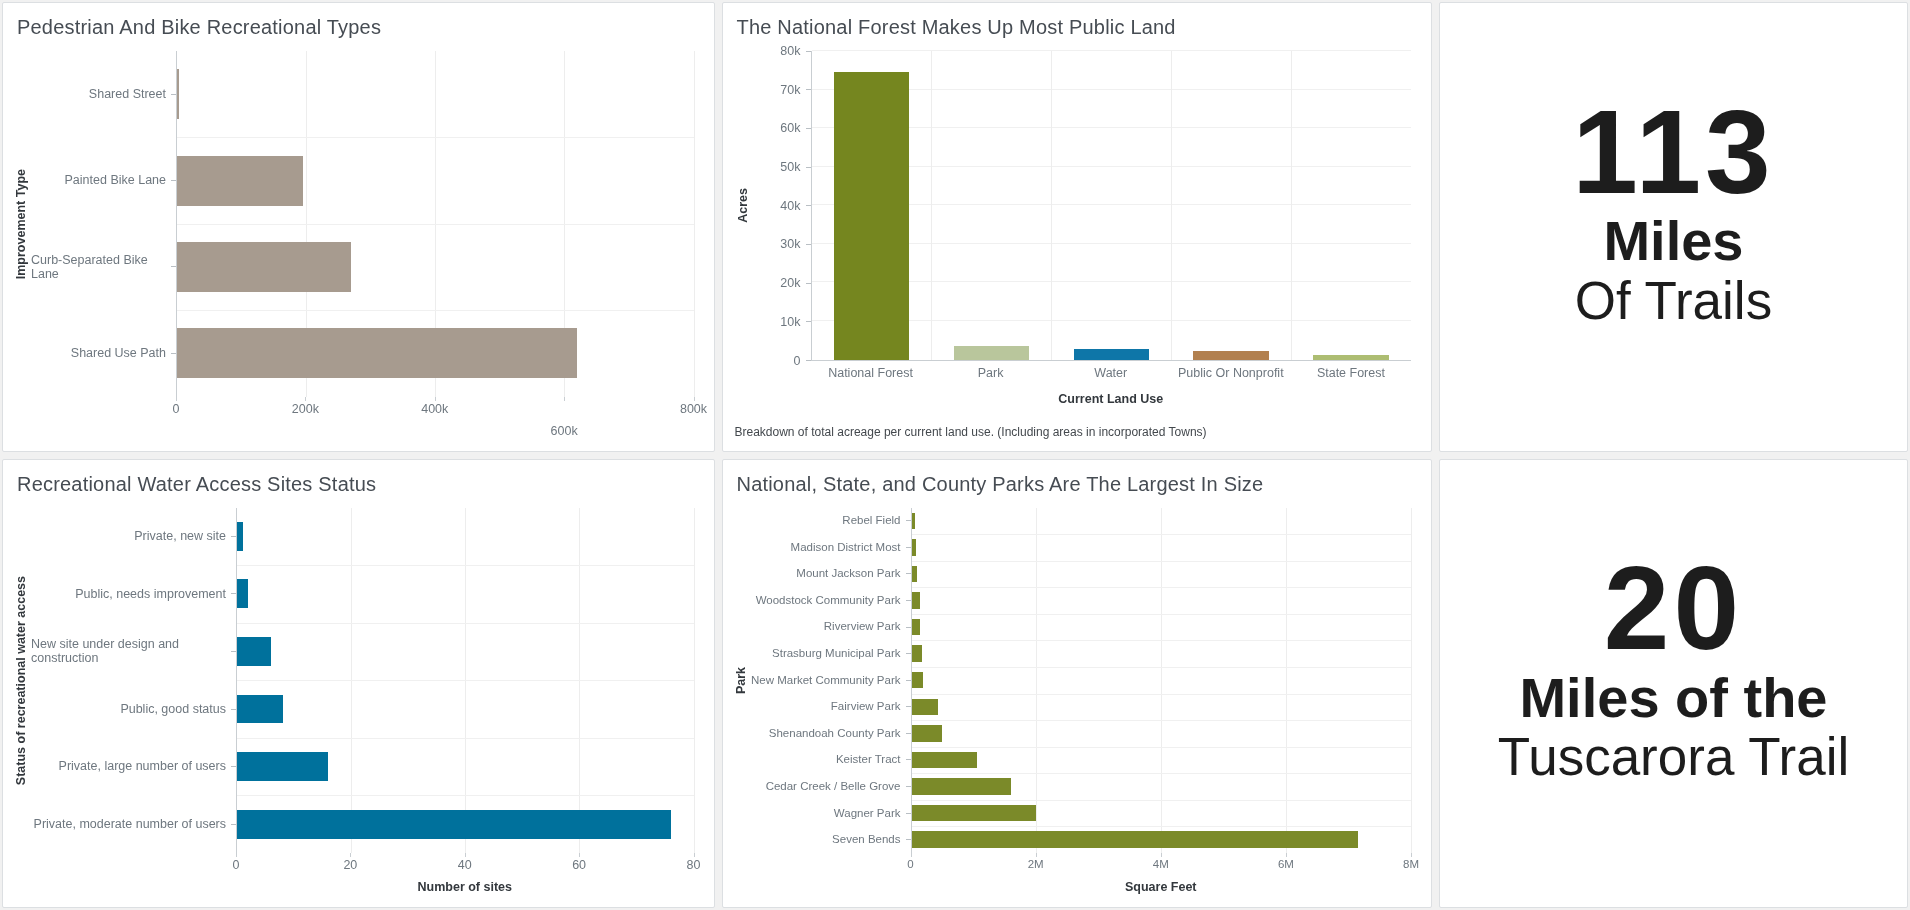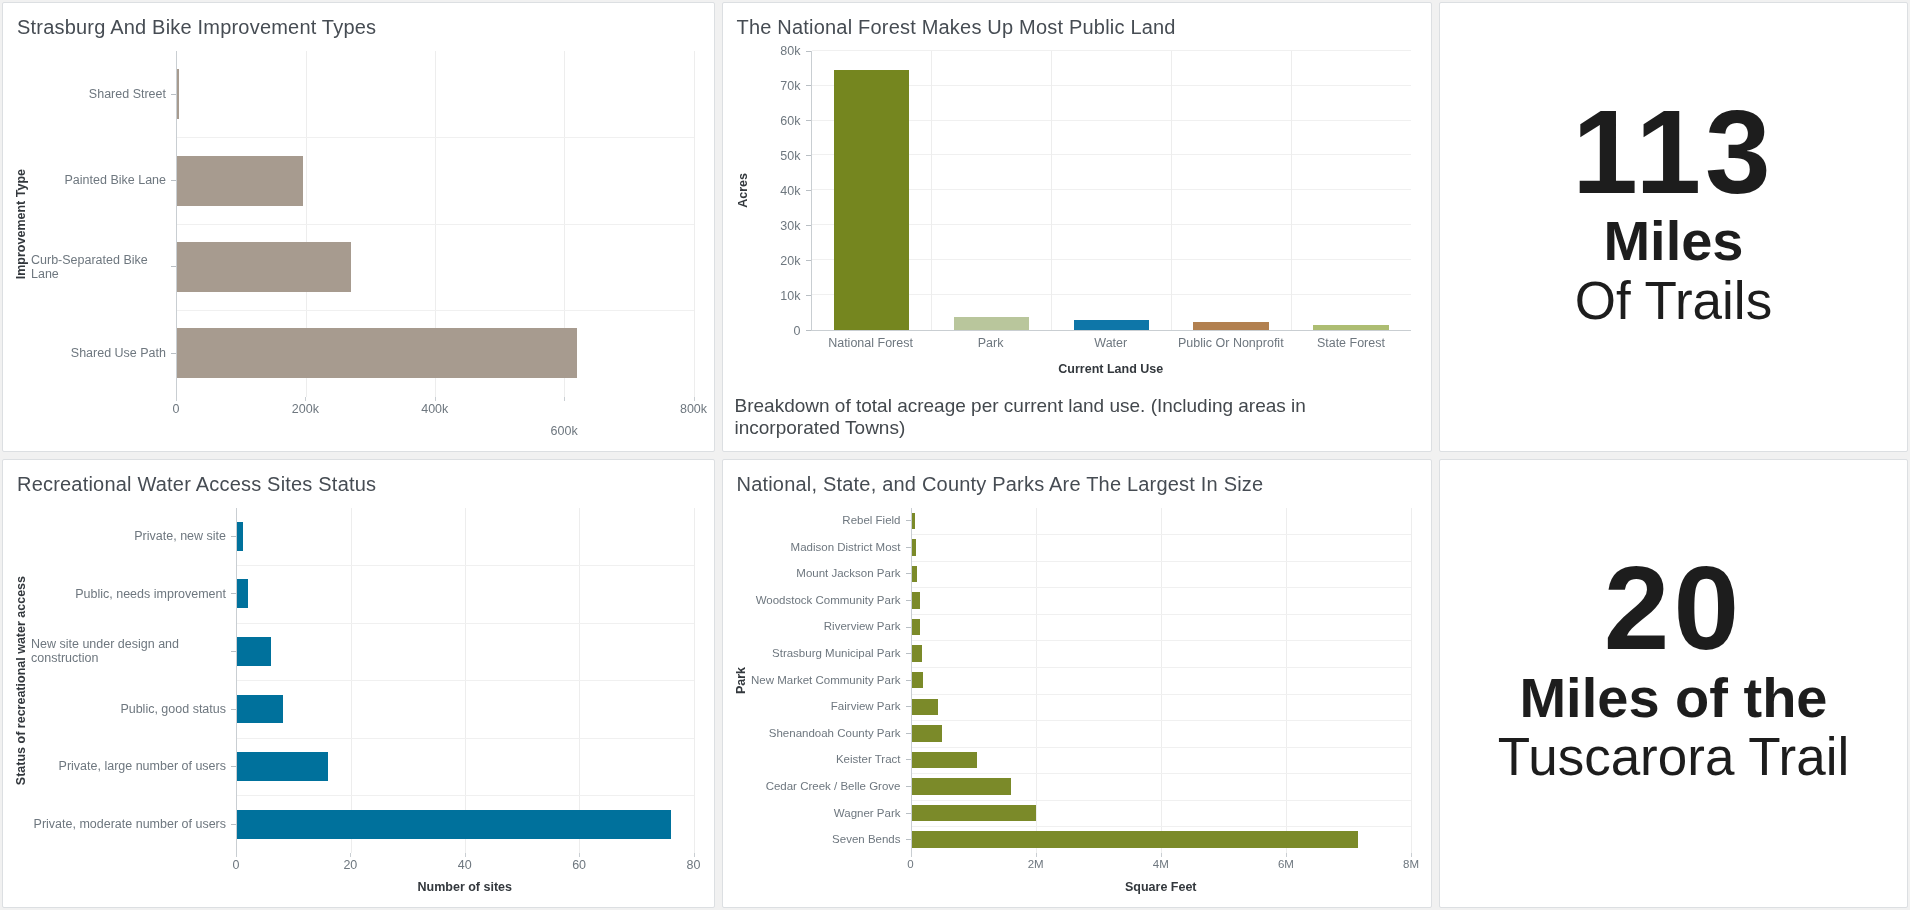--- a/index.html
+++ b/index.html
@@ -75,39 +75,39 @@
     grid-column:3; grid-row:1; position:relative;
     border-left:1px solid #c9ced2; border-bottom:1px solid #c9ced2;
     display:flex; align-items:stretch;
   }
   .vcol { flex:1; display:flex; align-items:flex-end; justify-content:center; position:relative; }
   .vbar { width:63%; z-index:2; }
   .vxcats { grid-column:3; grid-row:2; display:flex; padding-top:5px; }
   .vxcat { flex:1; text-align:center; color:#6e777f; }
   .vxtitle { grid-column:3; grid-row:3; text-align:center; padding-top:4px; }
   .vcaption-row { grid-column:1 / span 3; grid-row:4; padding:16px 0 2px 4px; }
-  .caption { font-size:19px; color:#43484d; }
+  .caption { font-size:12px; color:#43484d; }
 
   
   .kpi {
     flex:1; display:flex; flex-direction:column;
     align-items:center; justify-content:center; text-align:center;
     color:#1d1d1d; padding-bottom:30px;
   }
   .kpi-number { font-size:118px; font-weight:bold; line-height:1.02; letter-spacing:4px; }
   .kpi-line1 { font-size:56px; font-weight:bold; line-height:1.05; }
   .kpi-line2 { font-size:53px; font-weight:400; line-height:1.15; }
 </style>
 </head>
 <body>
 
 <div class="dashboard">
 
   <section class="panel">
-    <h2 class="panel-title">Strasburg And Bike Improvement Types</h2>
+    <h2 class="panel-title">Pedestrian And Bike Recreational Types</h2>
     <div class="chart">
         <div class="hchart" style="grid-template-columns: 165px 1fr;">
           <div class="hleft">
             <div class="ytitle-cell">
               <span class="ytitle">Improvement Type</span>
             </div>
             <div class="hlabels" style="font-size: 12.5px;">
               <div class="hlabel">
                 <span>Shared Street</span>
                 <span class="dash"></span>

